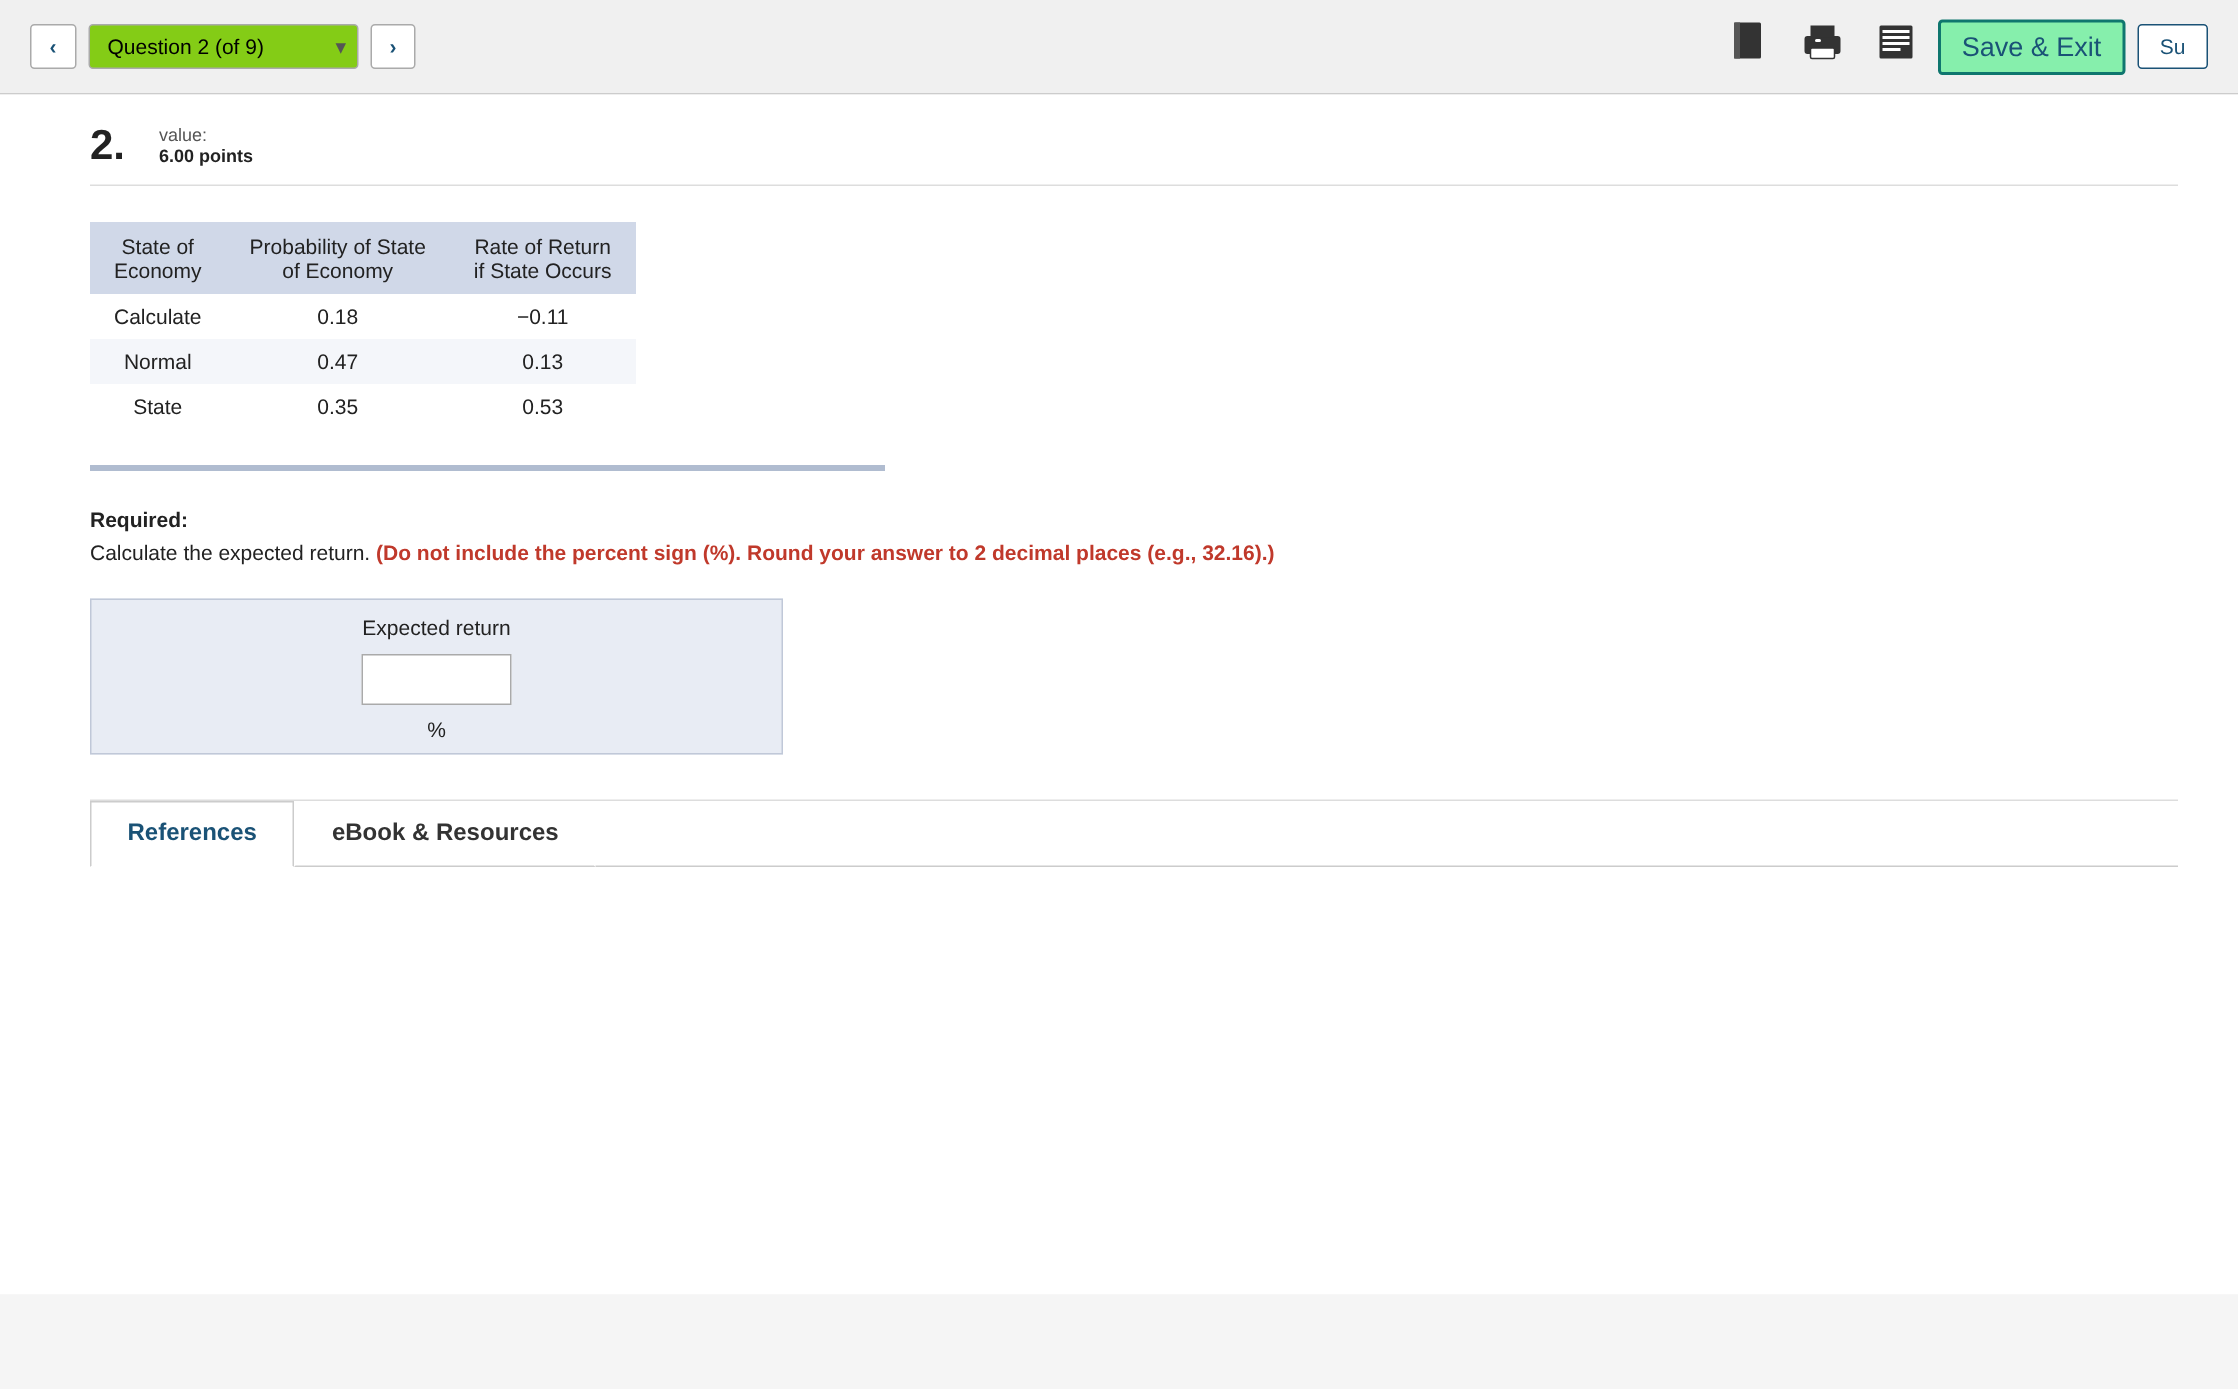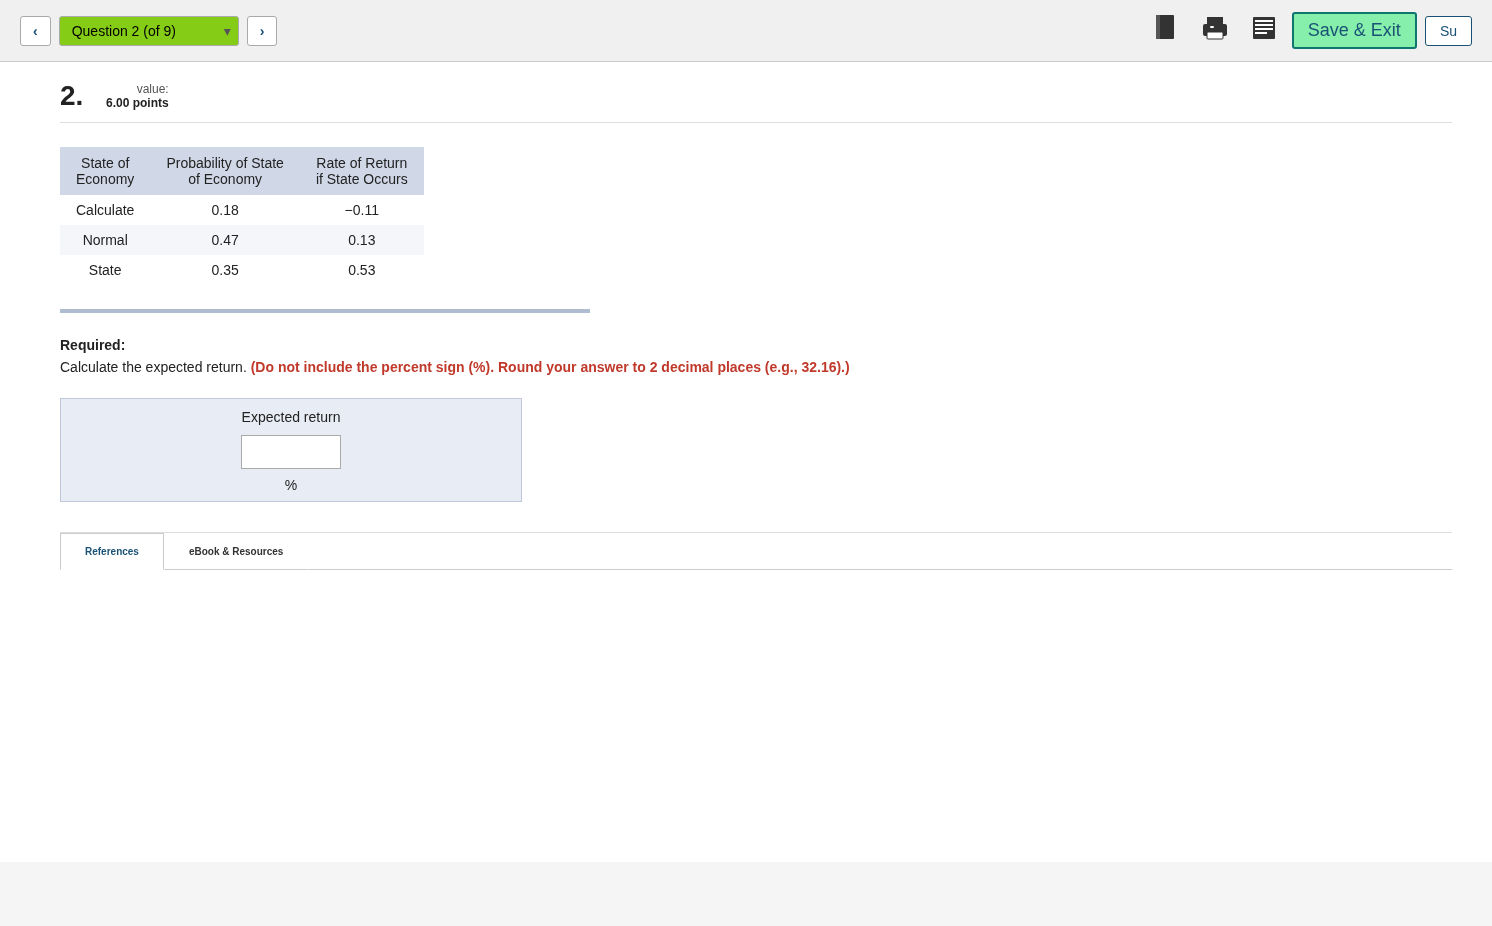--- a/index.html
+++ b/index.html
@@ -101,21 +101,20 @@
     .question-number {
       font-size: 28px;
       font-weight: bold;
       color: #222;
       line-height: 1;
       min-width: 30px;
     }
     .question-value {
       display: flex;
       flex-direction: column;
-      align-items: flex-end;
     }
     .value-label {
       font-size: 12px;
       color: #555;
     }
     .value-points {
       font-size: 12px;
       font-weight: bold;
       color: #222;
     }
@@ -208,21 +207,21 @@
       margin-top: 20px;
       border-top: 1px solid #ddd;
     }
     .tabs-bar {
       display: flex;
       border-bottom: 1px solid #ccc;
       margin-bottom: 0;
     }
     .tab {
       padding: 12px 24px;
-      font-size: 10px;
+      font-size: 16px;
       cursor: pointer;
       border: 1px solid transparent;
       margin-bottom: -1px;
       background: white;
     }
     .tab.active {
       color: #1a5276;
       font-weight: bold;
       border: 1px solid #ccc;
       border-bottom: 1px solid white;

